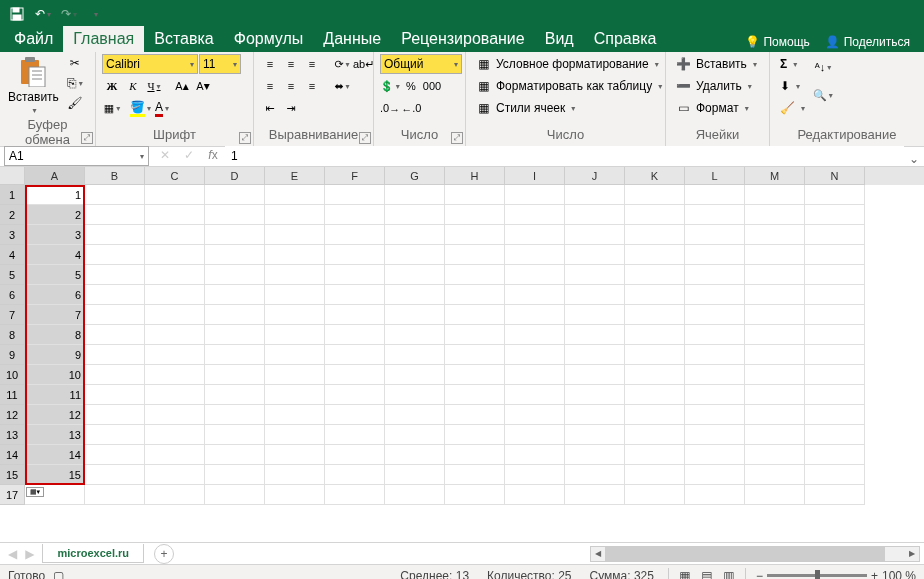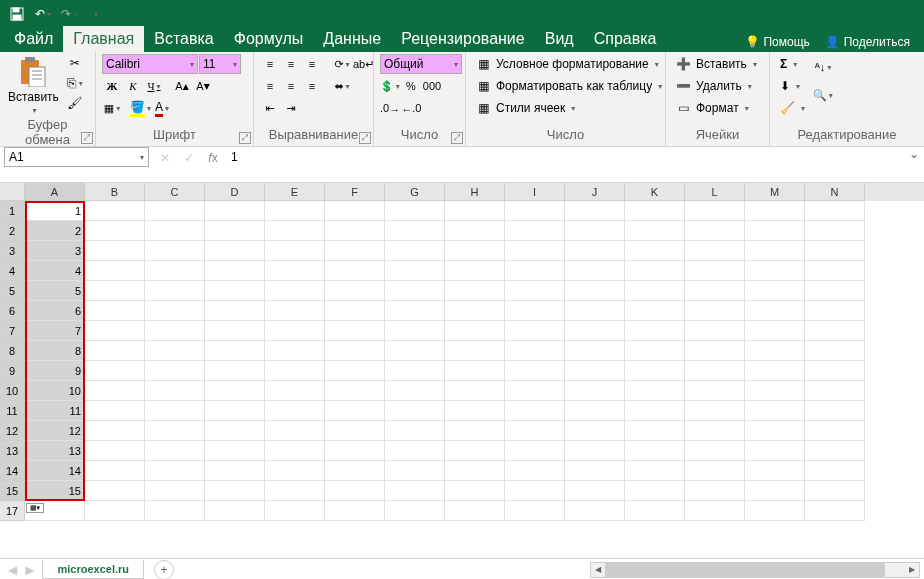--- a/index.html
+++ b/index.html
@@ -19,32 +19,32 @@
 .tab-right-item{color:#fff;padding:3px 6px;cursor:pointer;display:flex;align-items:center;gap:3px}
 .ribbon{height:95px;background:#f3f2f1;border-bottom:1px solid #d4d4d4;display:flex}
 .group{border-right:1px solid #d4d4d4;padding:2px 6px;display:flex;flex-direction:column;position:relative}
 .group-content{flex:1;display:flex;align-items:flex-start;gap:4px}
 .group-label{font-size:13px;color:#666;text-align:center;padding-bottom:2px;position:relative}
 .dlg-launcher{position:absolute;right:2px;bottom:2px;width:12px;height:12px;border:1px solid #999;cursor:pointer;font-size:8px;display:flex;align-items:center;justify-content:center;color:#666}
 .big-btn{display:flex;flex-direction:column;align-items:center;gap:2px;cursor:pointer;padding:2px}
 .paste-icon{width:32px;height:32px;display:flex;align-items:center;justify-content:center}
 .small-col{display:flex;flex-direction:column;gap:2px;justify-content:space-around}
 .small-btn{width:20px;height:18px;display:flex;align-items:center;justify-content:center;cursor:pointer}
-.combo{height:20px;border:1px solid #ababab;background:#f0abfc;display:flex;align-items:center;padding:0 3px;cursor:pointer}
+.combo{height:20px;border:1px solid #ababab;background:#fde047;display:flex;align-items:center;padding:0 3px;cursor:pointer}
 .combo-arrow{margin-left:auto;font-size:8px;color:#666}
 .btn-row{display:flex;gap:1px}
 .rbtn{min-width:20px;height:20px;display:flex;align-items:center;justify-content:center;cursor:pointer;font-size:11px}
 .rbtn.bold{font-weight:bold;font-family:'Times New Roman'}
 .rbtn.italic{font-style:italic;font-family:'Times New Roman'}
 .rbtn.underline{text-decoration:underline;font-family:'Times New Roman'}
 .stack{display:flex;flex-direction:column;gap:2px}
 .styles-item{display:flex;align-items:center;gap:4px;height:20px;cursor:pointer;padding:0 4px;white-space:nowrap}
 .styles-icon{width:16px;height:16px;display:flex;align-items:center;justify-content:center}
 .dd{font-size:8px;color:#666;margin-left:2px}
-.namebox-row{height:36px;background:#fff;border-bottom:1px solid #d4d4d4;display:flex;align-items:flex-start}
+.namebox-row{height:20px;background:#fff;border-bottom:1px solid #d4d4d4;display:flex;align-items:flex-end}
 .namebox{width:145px;height:20px;border:1px solid #ababab;margin:0 4px;padding:0 4px;display:flex;align-items:center;background:#fff}
 .fx-btn{width:24px;height:22px;display:flex;align-items:center;justify-content:center;cursor:pointer;color:#888}
 .fx-btn.disabled{color:#ccc}
 .formula-bar{flex:1;height:20px;border:none;padding:0 6px;font-size:12px;outline:none}
 .fb-expand{width:20px;cursor:pointer;text-align:center;color:#666}
 .sheet-area{position:relative;height:375px;overflow:hidden}
 .col-headers{display:flex;height:18px;margin-left:25px;background:#e6e6e6}
 .col-h{width:60px;border-right:1px solid #cdcdcd;border-bottom:1px solid #cdcdcd;text-align:center;font-size:11px;color:#333;line-height:18px;cursor:pointer;background:#e6e6e6}
 .col-h.sel{background:#d2d2d2}
 .corner{position:absolute;left:0;top:0;width:25px;height:18px;background:#e6e6e6;border-right:1px solid #cdcdcd;border-bottom:1px solid #cdcdcd}

